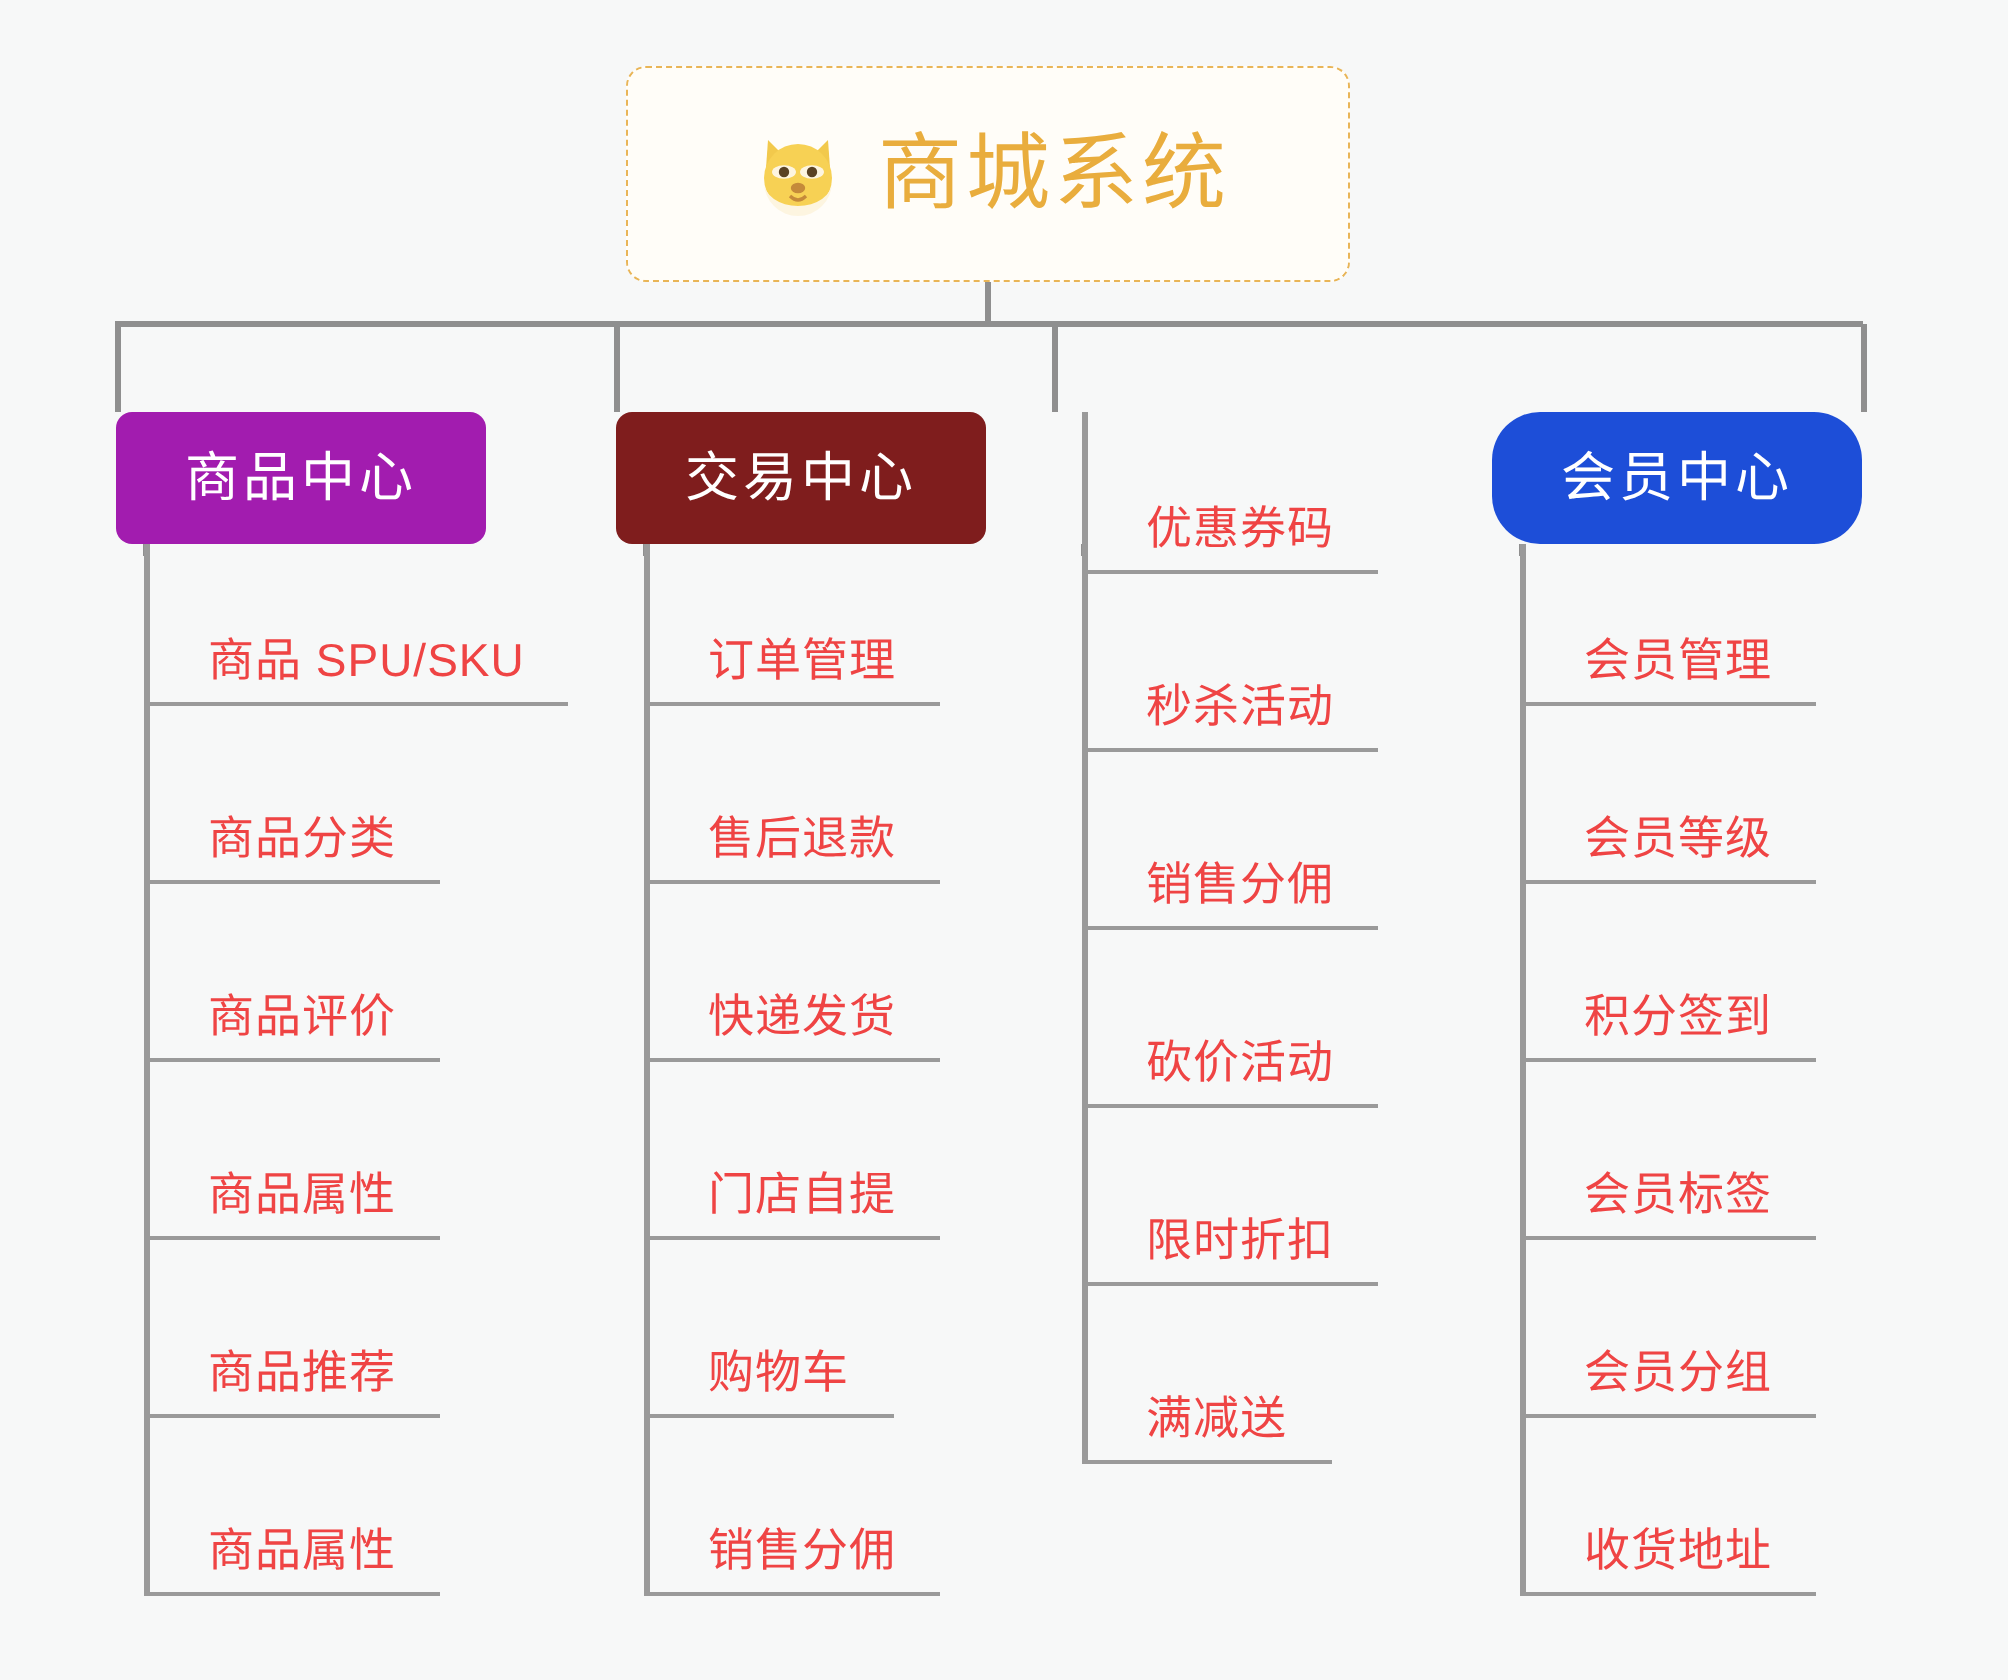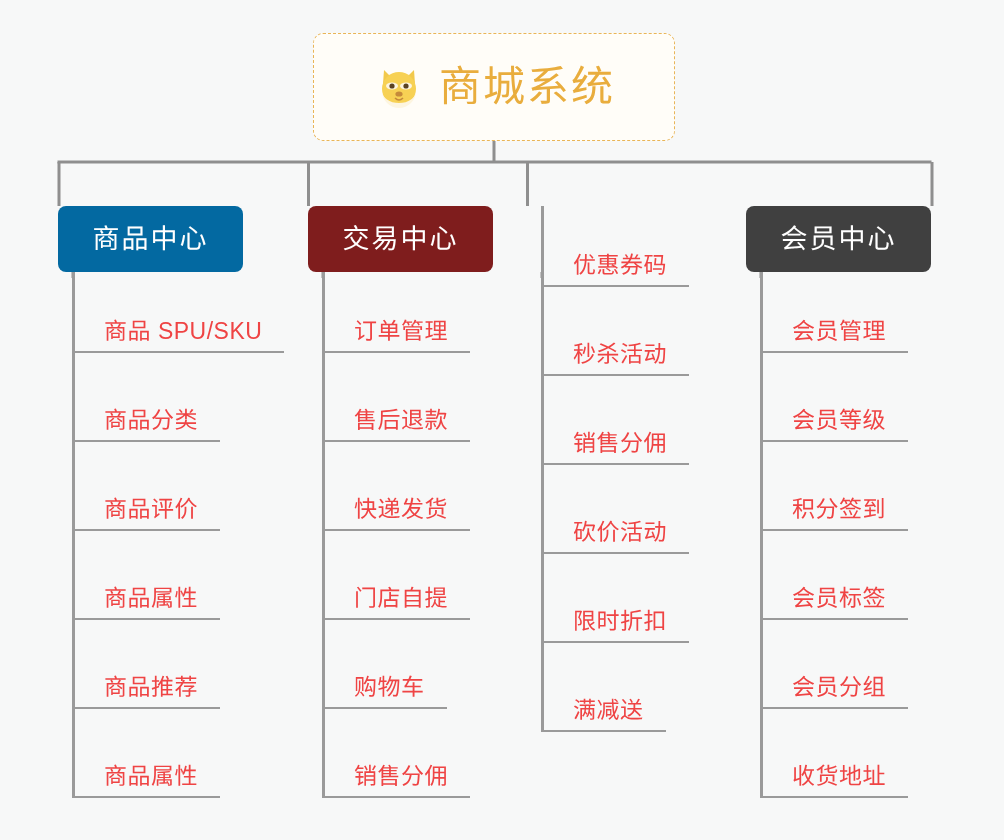--- a/index.html
+++ b/index.html
@@ -158,21 +158,21 @@
         <ellipse cx="33" cy="25" rx="2.6" ry="2.6" fill="#5a4223"></ellipse>
         <ellipse cx="26" cy="33" rx="3.6" ry="2.6" fill="#c58a3a"></ellipse>
         <path d="M22 37 q4 4 8 0" stroke="#c58a3a" stroke-width="1.6" fill="none"></path>
       </svg>
     </span>
     <span class="root-title">商城系统</span>
   </div>
 
   <div id="branches">
       <div class="branch" style="left: 58px;">
-        <div class="branch-header" style="background: #0369a1;">
+        <div class="branch-header" style="background: #a21caf;">
           <span>商品中心</span>
         </div>
         <div class="branch-body">
           <div class="spine" style="height: 526px;"></div>
           <ul class="leaf-list">
             <li class="leaf" style="top: 81px;">
               <span class="leaf-inner"><span class="leaf-label">商品 SPU/SKU</span></span>
             </li>
             <li class="leaf" style="top: 170px;">
               <span class="leaf-inner"><span class="leaf-label">商品分类</span></span>
@@ -239,21 +239,21 @@
             <li class="leaf" style="top: 437px;">
               <span class="leaf-inner"><span class="leaf-label">限时折扣</span></span>
             </li>
             <li class="leaf" style="top: 526px;">
               <span class="leaf-inner"><span class="leaf-label">满减送</span></span>
             </li>
           </ul>
         </div>
       </div>
       <div class="branch" style="left: 746px;">
-        <div class="branch-header" style="background: #404040;">
+        <div class="branch-header" style="background: #1d4ed8; border-radius: 24px;">
           <span>会员中心</span>
         </div>
         <div class="branch-body">
           <div class="spine" style="height: 526px;"></div>
           <ul class="leaf-list">
             <li class="leaf" style="top: 81px;">
               <span class="leaf-inner"><span class="leaf-label">会员管理</span></span>
             </li>
             <li class="leaf" style="top: 170px;">
               <span class="leaf-inner"><span class="leaf-label">会员等级</span></span>

